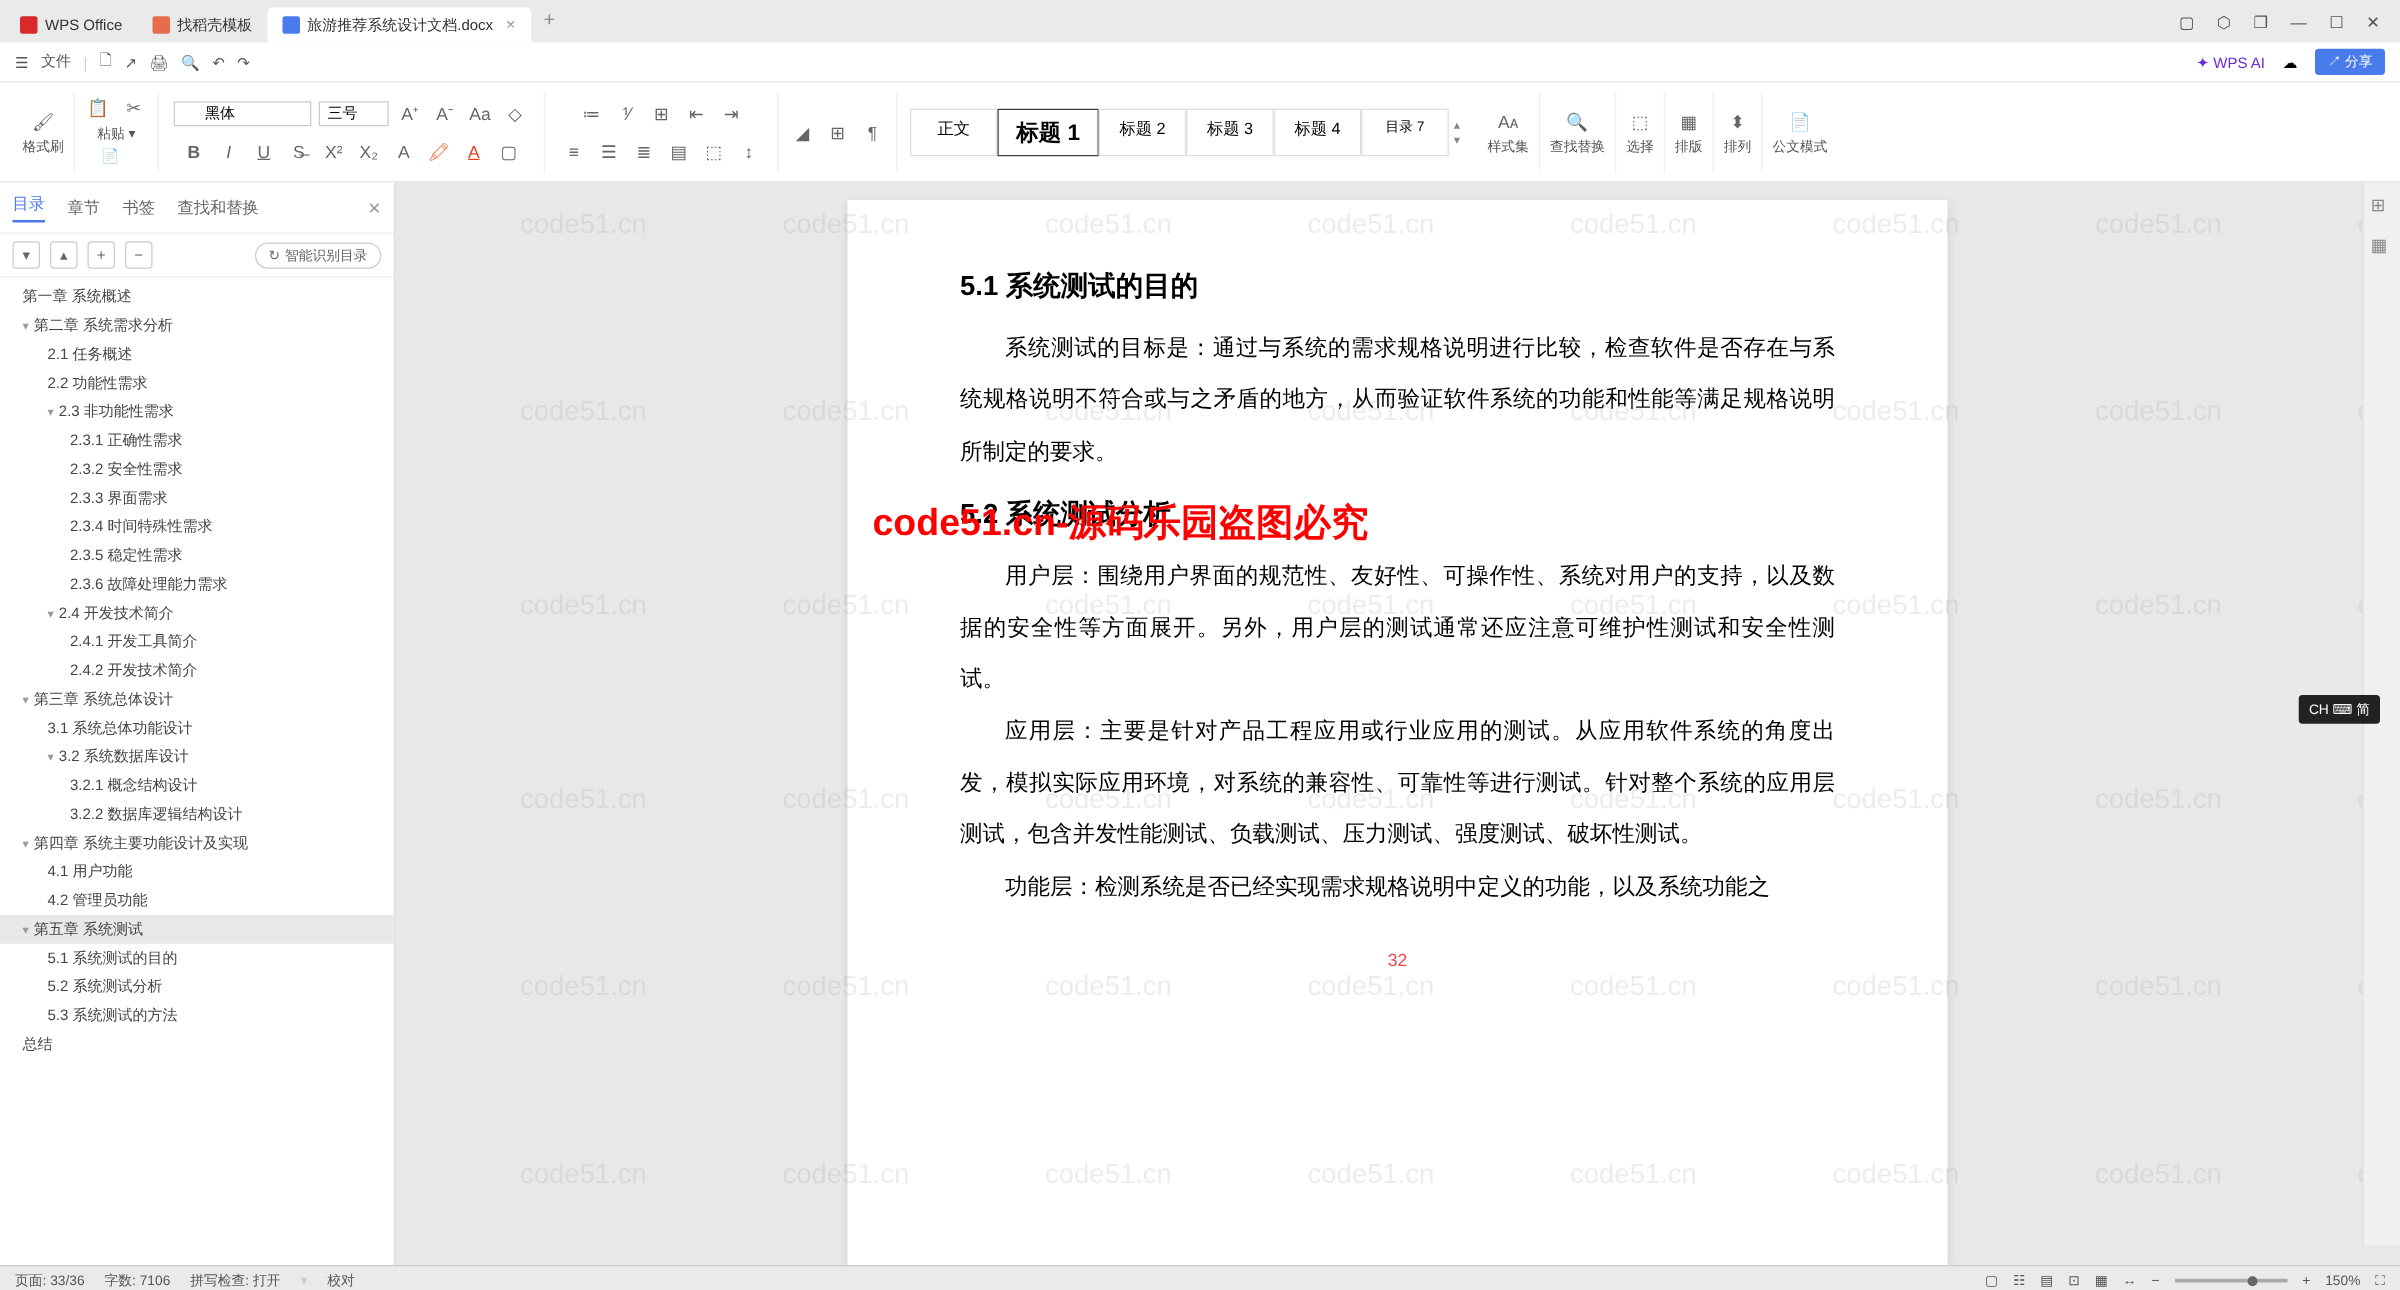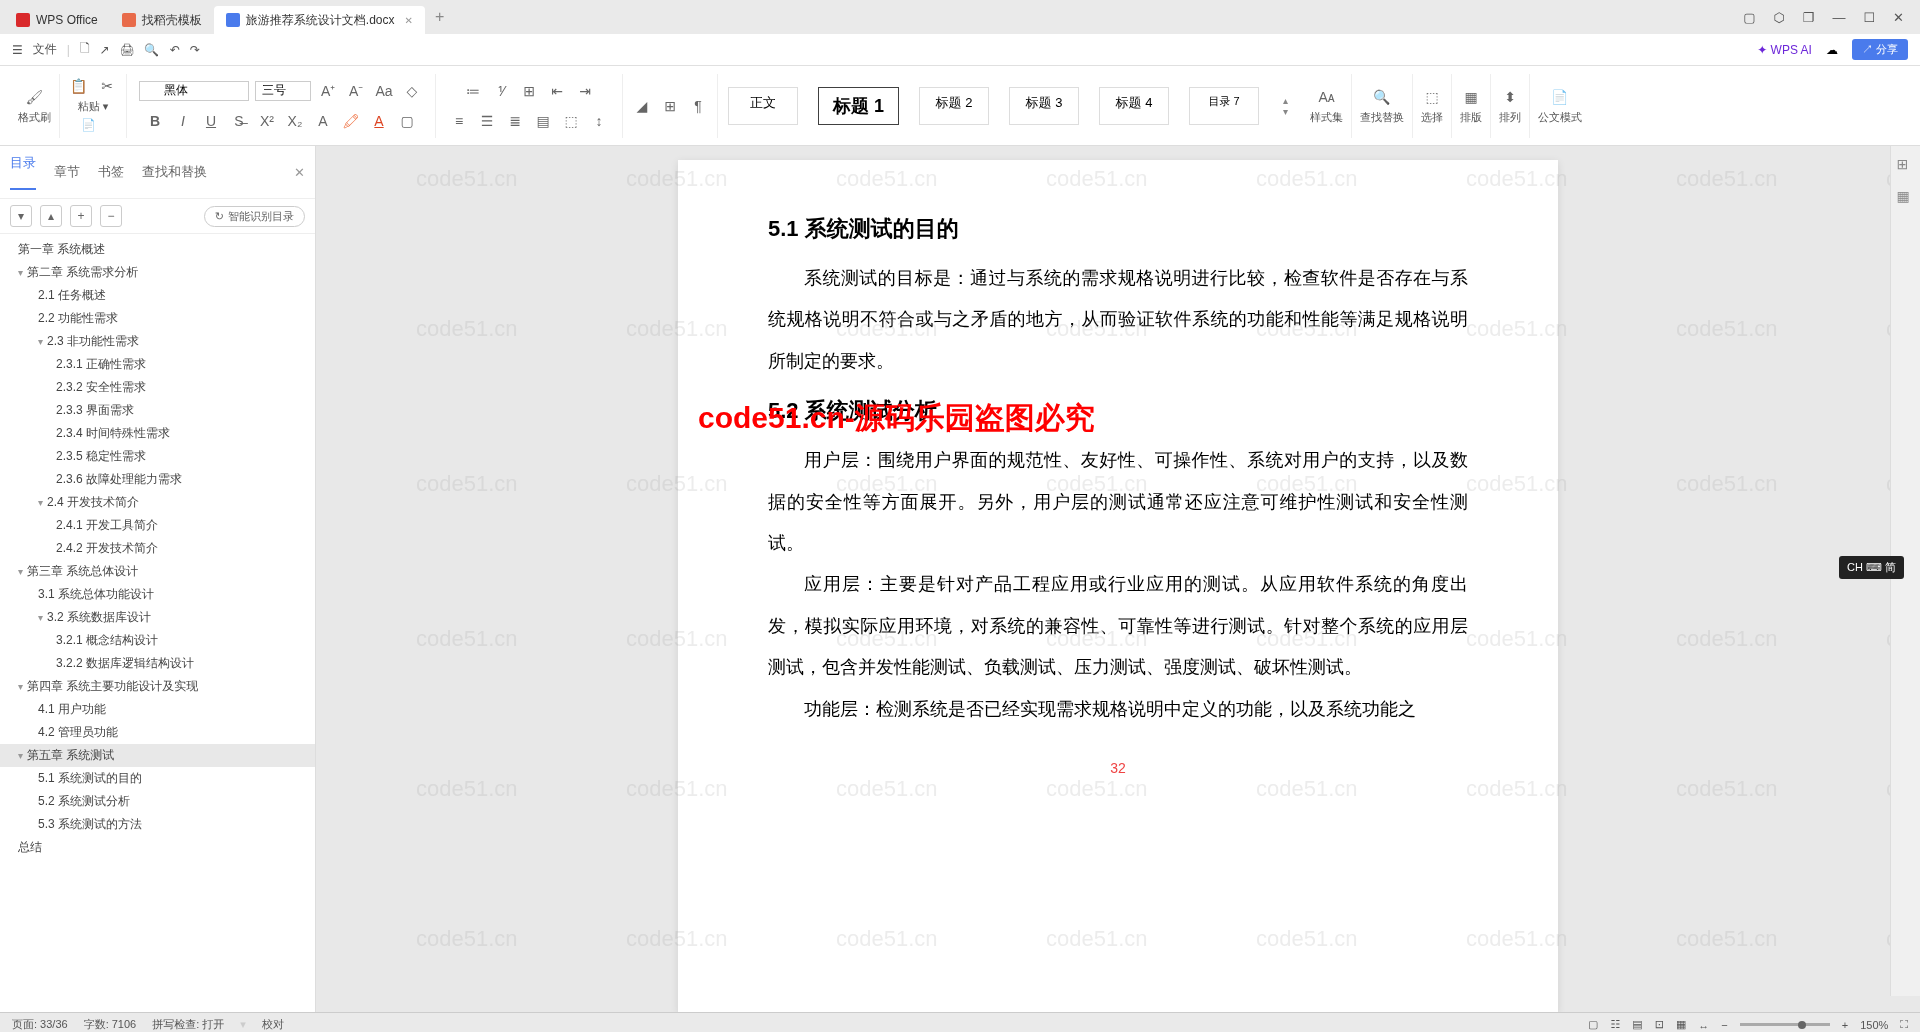--- a/index.html
+++ b/index.html
@@ -16,28 +16,28 @@
 .menu-tab.active{color:#4a7bec;border-bottom:2px solid #4a7bec;padding-bottom:4px}
 .menu-right{margin-left:auto;display:flex;align-items:center;gap:14px;font-size:12px}
 .share-btn{background:#4a7bec;color:#fff;padding:3px 10px;border-radius:3px;font-size:11px}
 .ribbon{height:80px;background:#fff;display:flex;align-items:center;padding:0 10px;border-bottom:1px solid #ddd}
 .rgroup{display:flex;flex-direction:column;align-items:center;gap:2px;padding:0 8px;border-right:1px solid #eee;height:64px;justify-content:center}
 .rgroup-row{display:flex;align-items:center;gap:6px}
 .rbtn{font-size:11px;color:#555;text-align:center}
 .ricon{width:22px;height:22px;display:flex;align-items:center;justify-content:center;color:#666;font-size:14px}
 .font-sel{border:1px solid #ccc;padding:2px 24px;font-size:12px;width:110px;background:#fff}
 .size-sel{border:1px solid #ccc;padding:2px 6px;font-size:12px;width:56px;background:#fff}
-.styles{display:flex;gap:20px;padding:0 10px}
+.styles{display:flex;gap:0;padding:0 10px}
 .style-box{border:1px solid #ddd;padding:6px 14px;font-size:13px;background:#fff;min-width:70px;text-align:center}
 .style-box.sel{border:1px solid #404040}
 .style-box.h1{font-size:18px;font-weight:bold}
 .main{display:flex;height:866px}
 .sidebar{width:316px;background:#fff;border-right:1px solid #ddd;display:flex;flex-direction:column}
 .side-tabs{display:flex;padding:8px 10px;gap:18px;font-size:13px;color:#666;border-bottom:1px solid #eee;align-items:center}
-.side-tab.active{color:#4a7bec;border-bottom:2px solid #4a7bec;padding-bottom:16px}
+.side-tab.active{color:#4a7bec;border-bottom:2px solid #4a7bec;padding-bottom:4px}
 .side-close{margin-left:auto;color:#999}
 .side-tools{display:flex;padding:6px 10px;gap:8px;align-items:center;border-bottom:1px solid #eee}
 .side-tool{width:22px;height:22px;border:1px solid #ccc;border-radius:3px;display:flex;align-items:center;justify-content:center;font-size:12px;color:#666}
 .smart-toc{margin-left:auto;border:1px solid #ccc;border-radius:12px;padding:2px 10px;font-size:11px;color:#666;display:flex;align-items:center;gap:4px}
 .toc{flex:1;overflow-y:auto;padding:4px 0;font-size:12px;color:#444}
 .toc-item{padding:3px 10px;cursor:pointer}
 .toc-item.sel{background:#e8e8e8}
 .toc-l1{padding-left:18px}
 .toc-l2{padding-left:38px}
 .toc-l3{padding-left:56px}

